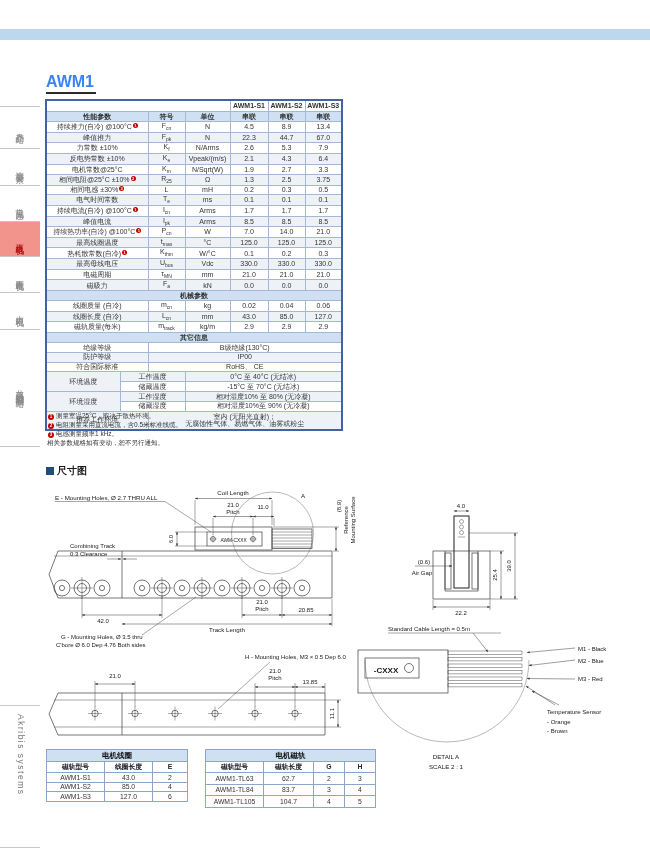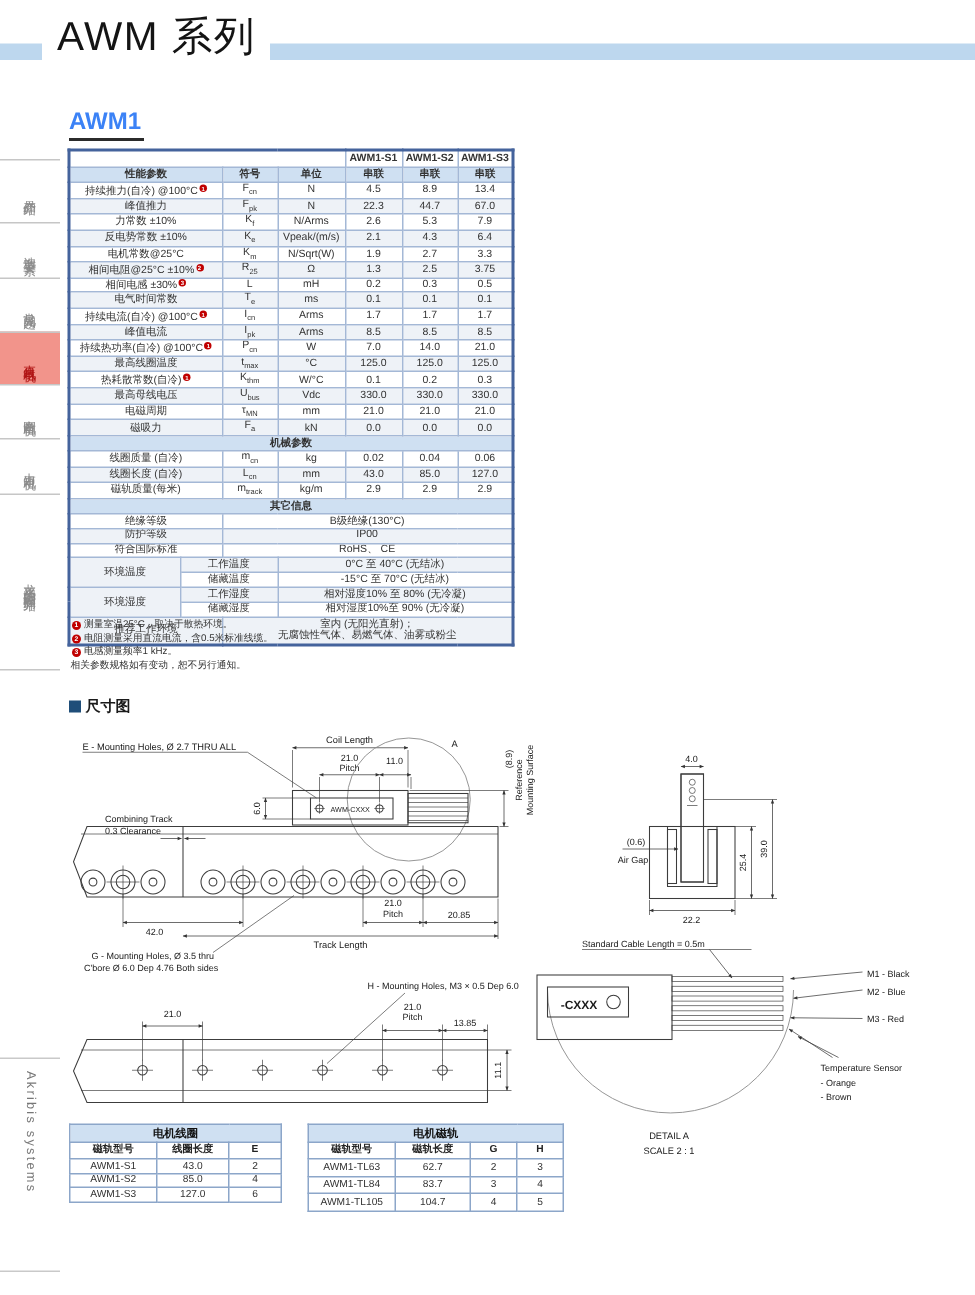--- a/index.html
+++ b/index.html
@@ -65,21 +65,20 @@
   tr.crow td{height:8.5px} tr.trow td{height:10.5px}
   #coil-table{left:46px;top:749px;width:141px}
   #track-table{left:205px;top:749px;width:170px}
 </style>
 </head>
 <body>
 
 <div class="page">
 
   <div class="top-bar"></div>
-  <div class="series-title">AWM 系列</div>
 
   <div class="sidebar">
       <div class="side-tab">
         <span>产品介绍</span>
       </div>
       <div class="side-tab">
         <span>选型要素</span>
       </div>
       <div class="side-tab">
         <span>常见问题</span>

